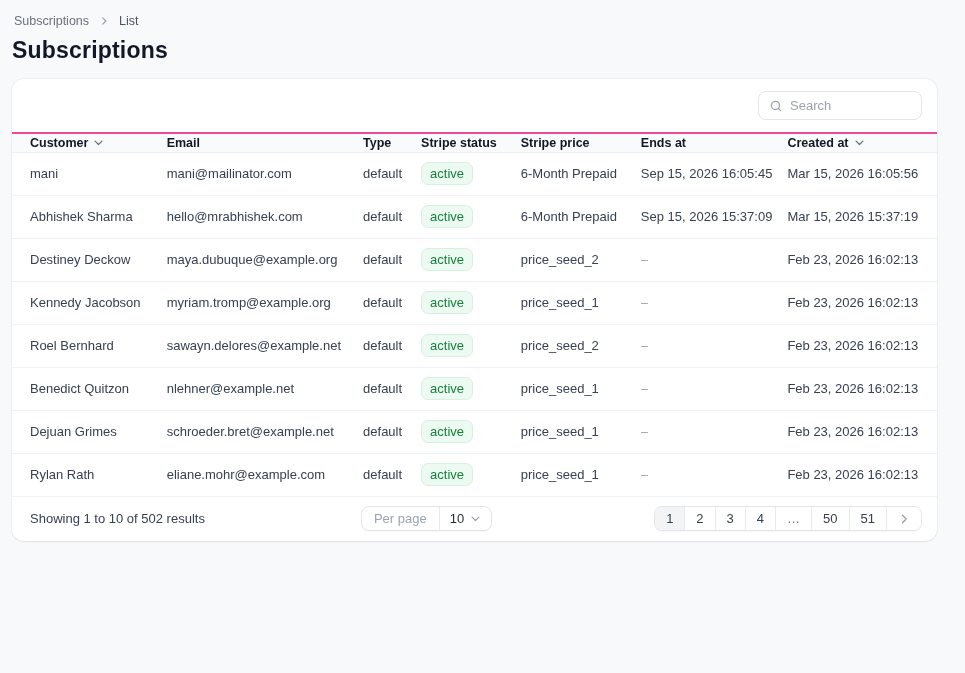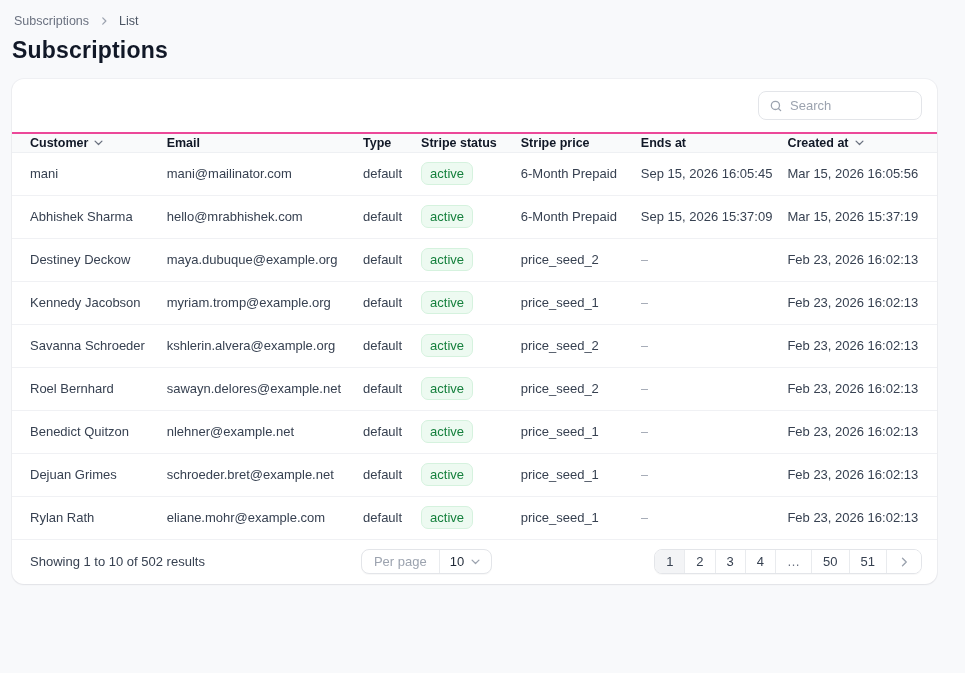--- a/index.html
+++ b/index.html
@@ -245,29 +245,20 @@
   <tr>
     <td>Kennedy Jacobson</td>
     <td>myriam.tromp@example.org</td>
     <td>default</td>
     <td><span class="badge">active</span></td>
     <td>price_seed_1</td>
     <td class="dash">–</td>
     <td>Feb 23, 2026 16:02:13</td>
   </tr>
 
-  <tr>
-    <td>Savanna Schroeder</td>
-    <td>kshlerin.alvera@example.org</td>
-    <td>default</td>
-    <td><span class="badge">active</span></td>
-    <td>price_seed_2</td>
-    <td class="dash">–</td>
-    <td>Feb 23, 2026 16:02:13</td>
-  </tr>
 
   <tr>
     <td>Roel Bernhard</td>
     <td>sawayn.delores@example.net</td>
     <td>default</td>
     <td><span class="badge">active</span></td>
     <td>price_seed_2</td>
     <td class="dash">–</td>
     <td>Feb 23, 2026 16:02:13</td>
   </tr>

